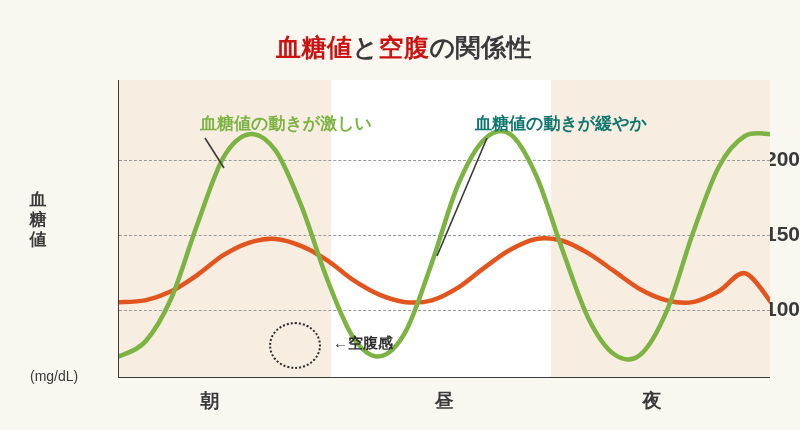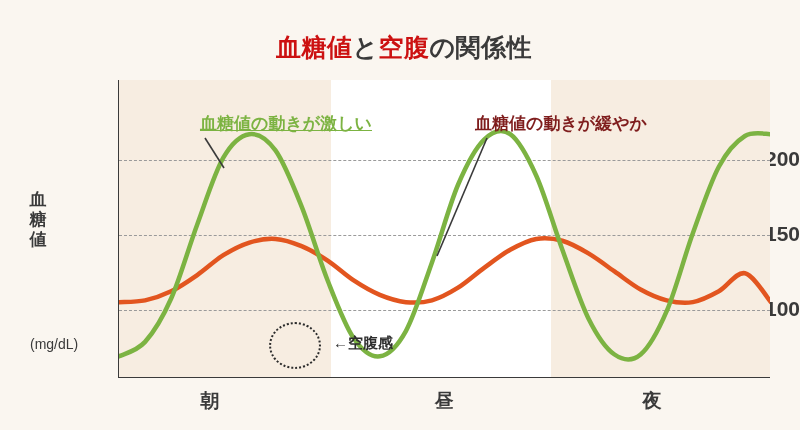--- a/index.html
+++ b/index.html
@@ -83,21 +83,21 @@
     left: 26px; top: 190px;
     width: 24px;
     font-size: 17px;
     font-weight: bold;
     color: #3a3a3a;
     line-height: 1.18;
     text-align: center;
   }
   #y-axis-unit {
     position: absolute;
-    left: 30px; top: 336px;
+    left: 30px; top: 368px;
     font-size: 14px;
     color: #3a3a3a;
     white-space: nowrap;
   }
 
   
   .x-tick-label {
     position: absolute;
     top: 388px;
     font-size: 19px;
@@ -108,22 +108,22 @@
   }
 
   
   .annot-text {
     position: absolute;
     font-size: 17px;
     font-weight: bold;
     white-space: nowrap;
     line-height: 1;
   }
-  #annot-green-text { left: 200px; top: 115px; color: #7cb342; text-decoration: underline; }
-  #annot-orange-text { left: 475px; top: 115px; color: #7f1d1d; }
+  #annot-green-text { left: 200px; top: 115px; color: #7cb342; }
+  #annot-orange-text { left: 475px; top: 115px; color: #0f766e; }
 
   #annot-hunger-text {
     position: absolute;
     left: 333px; top: 335px;
     font-size: 15px;
     font-weight: bold;
     color: #2e2e2e;
     white-space: nowrap;
     line-height: 1;
   }

